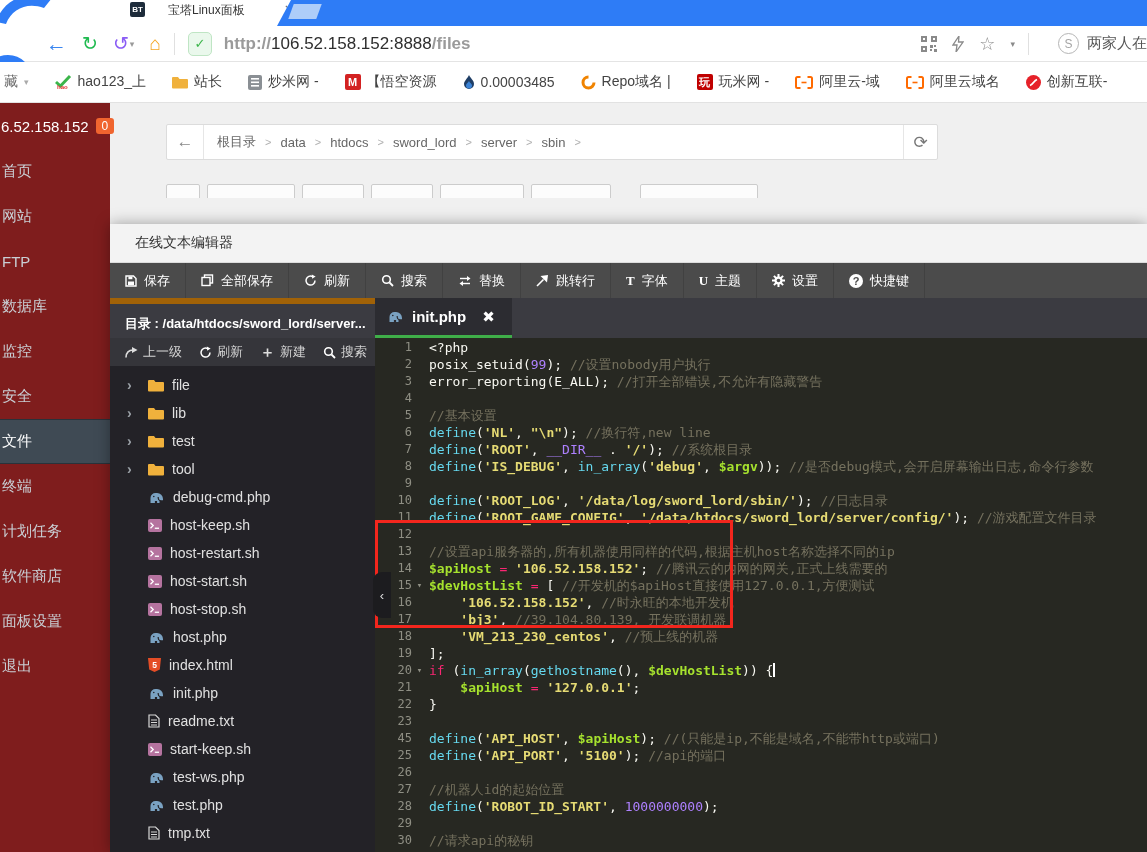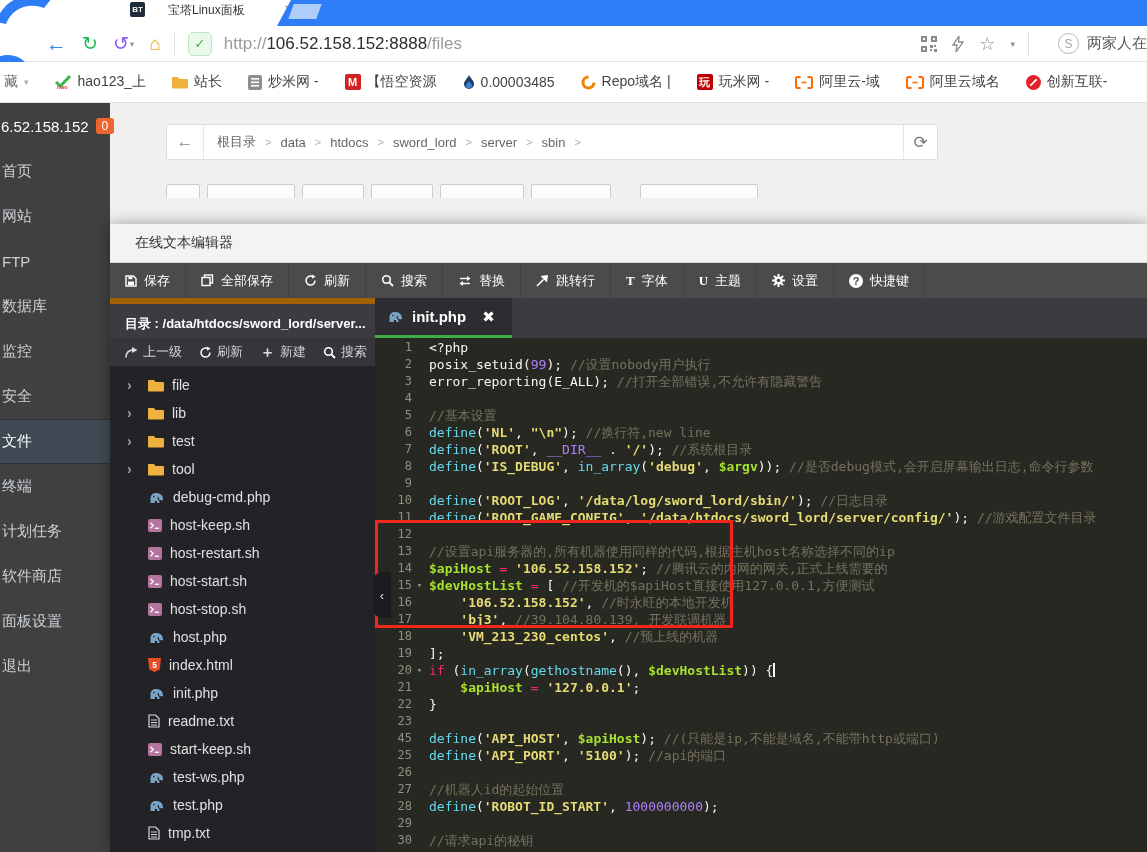--- a/index.html
+++ b/index.html
@@ -23,40 +23,40 @@
   .nv{font-size:19px;margin-left:15px;line-height:1;}
   .nv.back{color:#3a86f0;margin-left:46px;font-size:21px;}
   .nv.reload{color:#1fba50;}
   .nv.undo{color:#8a5cf5;}
   .nv.home{color:#f5a623;}
   .mini-caret{font-size:9px;color:#9a9a9a;margin-left:1px;}
   .vdiv{width:1px;height:22px;background:#e0e0e0;margin:0 13px;}
   .shield{width:22px;height:22px;border-radius:5px;background:#eaf8ec;border:1px solid #bfe5c4;
     color:#3bb54a;display:flex;align-items:center;justify-content:center;font-size:13px;flex:none;}
   .url{font-size:17px;margin-left:12px;white-space:nowrap;}
-  .u-dim{color:#9a9a9a;}
+  .u-dim{color:#9a9a9a;font-weight:bold;}
   .u-host{color:#2e2e2e;}
   .addr-right{margin-left:auto;display:flex;align-items:center;overflow:hidden;}
   .ric{margin-left:15px;display:flex;align-items:center;color:#8a8a8a;}
   .star{font-size:18px;}
   .s-circle{width:19px;height:19px;border:1.5px solid #b5b5b5;border-radius:50%;color:#a5a5a5;
     font-size:12px;display:flex;align-items:center;justify-content:center;margin-left:16px;flex:none;}
   .widget-text{font-size:15px;color:#555;margin-left:8px;white-space:nowrap;}
   .bmbar{position:absolute;top:62px;left:0;width:100%;height:41px;background:#fff;
     border-bottom:1px solid #e2e2e2;display:flex;align-items:center;font-size:14px;color:#444;
     overflow:hidden;box-sizing:border-box;}
   .bm{display:flex;align-items:center;gap:6px;margin-left:13px;margin-right:13px;white-space:nowrap;
     text-decoration:none;color:#444;}
   .bm:first-child{margin-left:4px;color:#666;}
   .bm-caret{font-size:9px;color:#aaa;}
   .sq{width:16px;height:16px;color:#fff;font-weight:bold;font-size:11px;display:inline-flex;
     align-items:center;justify-content:center;border-radius:2px;flex:none;}
   .ic{display:inline-flex;align-items:center;justify-content:center;flex:none;}
   
-  .sidebar{position:absolute;left:0;top:103px;width:110px;bottom:0;background:#404040;color:#c9cfd4;}
+  .sidebar{position:absolute;left:0;top:103px;width:110px;bottom:0;background:#7f1d1d;color:#c9cfd4;}
   .side-head{height:46px;display:flex;align-items:center;gap:7px;padding-left:1px;color:#fff;font-size:15px;}
   .badge{background:#f0652f;color:#fff;font-size:12px;padding:1px 6px;border-radius:3px;}
   .side-item{height:45px;display:flex;align-items:center;padding-left:2px;font-size:15px;cursor:default;}
   .side-item.active{background:#3f4a54;color:#fff;border-top:1px solid #2a323a;border-bottom:1px solid #2a323a;box-sizing:border-box;}
   .crumbbar{position:absolute;left:166px;top:124px;width:772px;height:36px;background:#fff;
     border:1px solid #dcdcdc;border-radius:2px;display:flex;align-items:stretch;box-sizing:border-box;}
   .back-btn{width:36px;border-right:1px solid #e6e6e6;display:flex;align-items:center;justify-content:center;
     color:#888;font-size:17px;}
   .crumbs{flex:1;display:flex;gap:9px;padding-left:13px;font-size:13px;color:#666;align-items:center;overflow:hidden;}
   .crumb{white-space:nowrap;}

